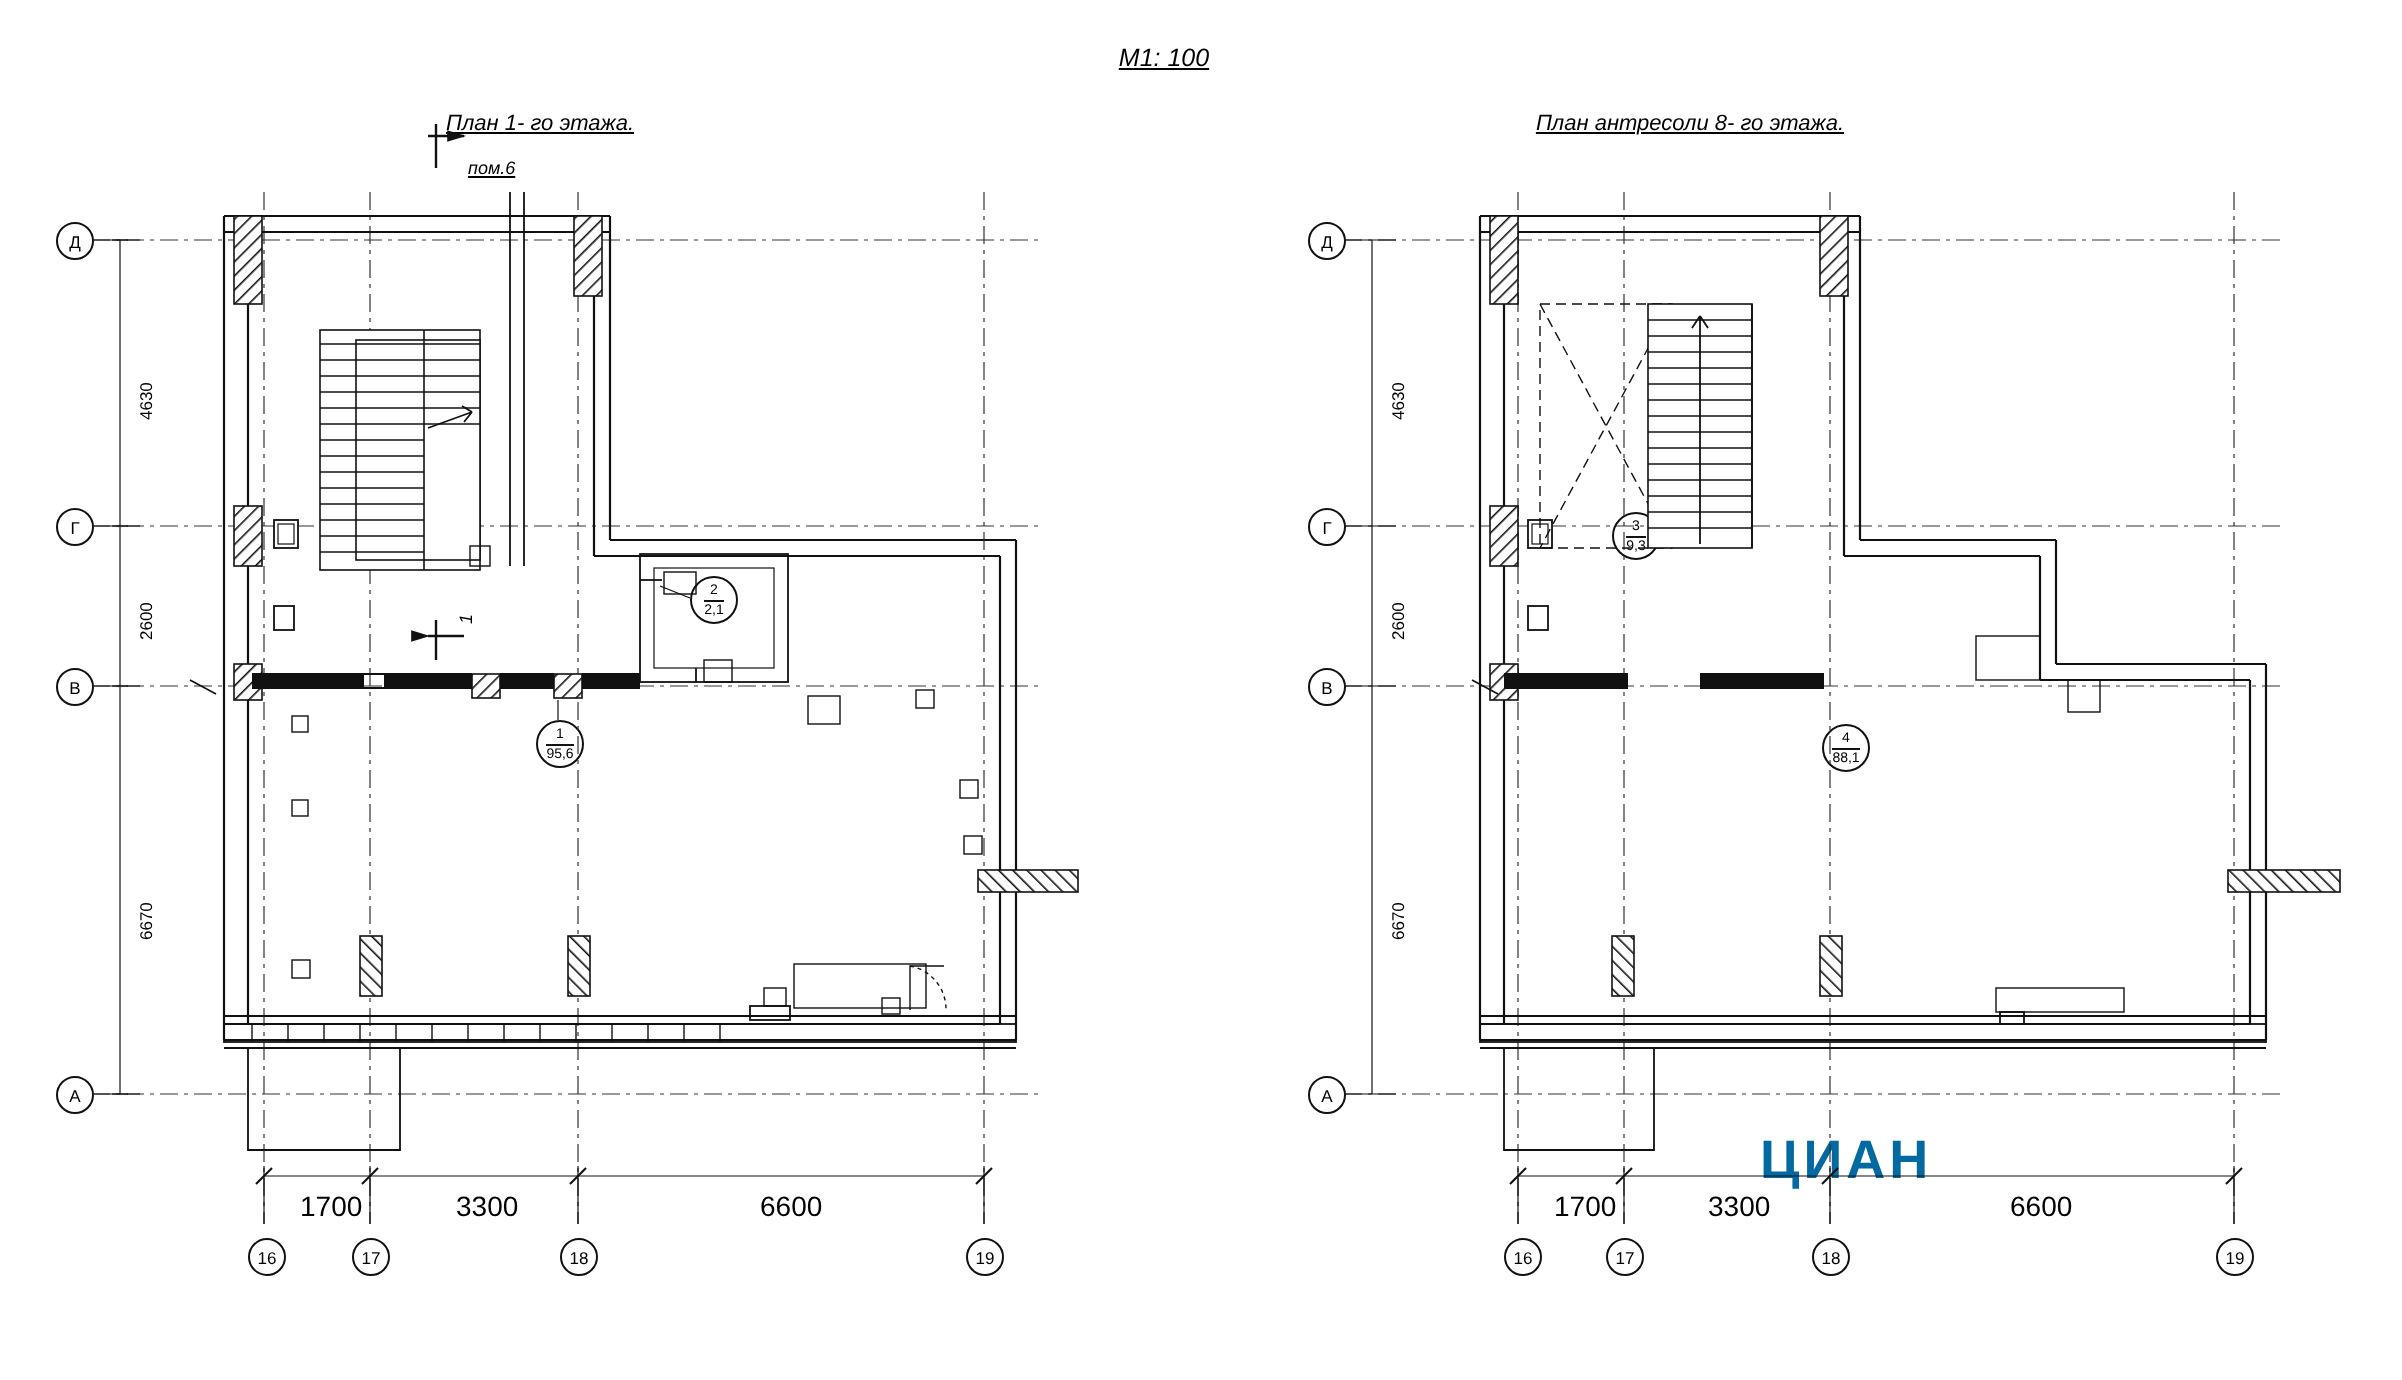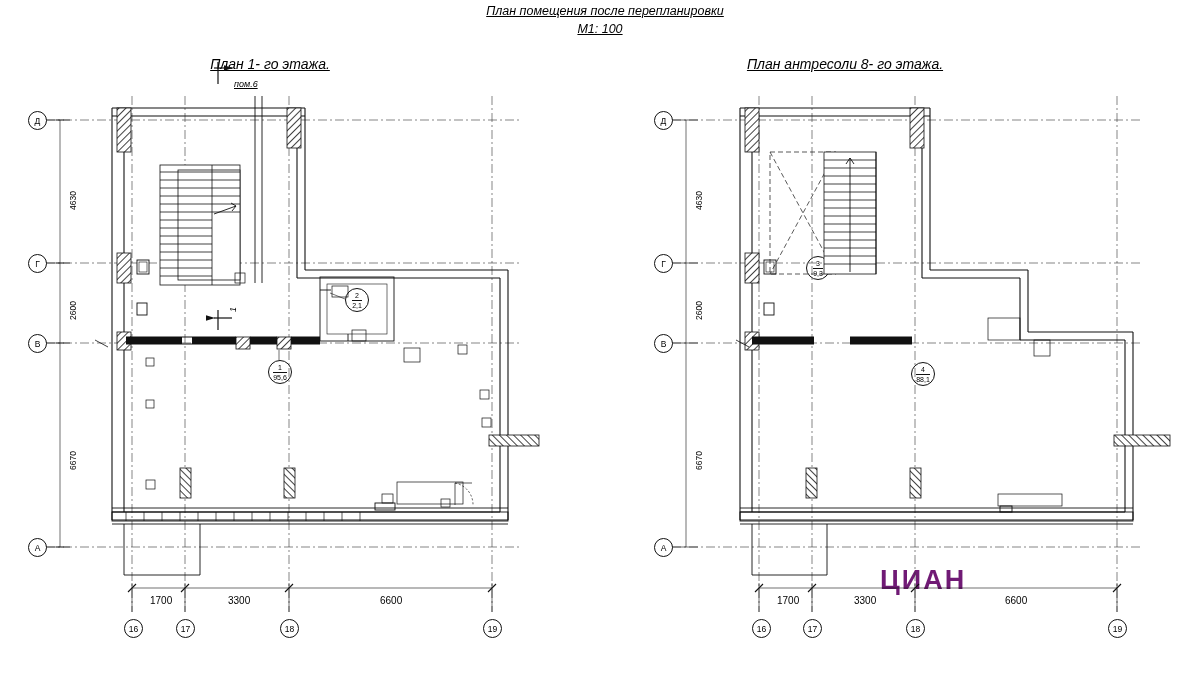--- a/index.html
+++ b/index.html
@@ -1,40 +1,39 @@
 <!DOCTYPE html>
 <html><head>
 <meta charset="utf-8">
 <style>
   html,body{margin:0;padding:0;background:#ffffff;}
   body{width:1201px;height:690px;position:relative;overflow:hidden;
        font-family:"Liberation Sans", sans-serif;color:#000;}
   .root{position:absolute;inset:0;}
   .ttl{position:absolute;text-align:center;font-size:12.5px;font-style:italic;white-space:nowrap;}
   .ttl.u{text-decoration:underline;}
-  .sub{position:absolute;text-align:center;font-size:14px;font-style:italic;white-space:nowrap;text-decoration:underline;}
+  .sub{position:absolute;text-align:center;font-size:11px;font-style:italic;white-space:nowrap;text-decoration:underline;}
   .lbl{position:absolute;font-size:9px;font-style:italic;white-space:nowrap;}
-  .dim{position:absolute;font-size:10px;white-space:nowrap;}
+  .dim{position:absolute;font-size:14px;white-space:nowrap;}
   .dimv{position:absolute;font-size:8.5px;white-space:nowrap;transform:rotate(-90deg);transform-origin:left top;}
   .ax{position:absolute;width:17px;height:17px;border:1px solid #111;border-radius:50%;
       font-size:8.5px;display:flex;align-items:center;justify-content:center;background:#fff;}
   .rm{position:absolute;width:22px;height:22px;border:1px solid #111;border-radius:50%;background:#fff;
       display:flex;flex-direction:column;align-items:center;justify-content:center;line-height:1;}
   .rm b{font-size:7px;font-weight:400;display:block;}
   .rm i{font-size:7px;font-style:normal;display:block;border-top:1px solid #111;padding-top:1px;margin-top:1px;}
-  .wm{position:absolute;font-size:27px;color:#701a75;font-weight:700;letter-spacing:2px;}
+  .wm{position:absolute;font-size:27px;color:#0369a1;font-weight:700;letter-spacing:2px;}
   svg{position:absolute;left:0;top:0;}
 </style>
 </head>
 <body>
 
 <div class="root">
 
-  <div class="ttl u" style="left:455px;top:4px;width:300px;">План помещения после перепланировки</div>
-  <div class="ttl u" style="left:550px;top:22px;width:100px;">М1: 100</div>
+  <div class="ttl u" style="left:532px;top:22px;width:100px;">М1: 100</div>
 
   <div class="sub" style="left:180px;top:56px;width:180px;">План 1- го этажа.</div>
   <div class="lbl" style="left:234px;top:79px;text-decoration:underline;">пом.6</div>
 
   <div class="sub" style="left:720px;top:56px;width:250px;">План антресоли 8- го этажа.</div>
 
   <div class="wm" style="left:880px;top:565px;">ЦИАН</div>
 
   <div class="ax" style="left:28px;top:111px;">Д</div>
   <div class="ax" style="left:28px;top:254px;">Г</div>

